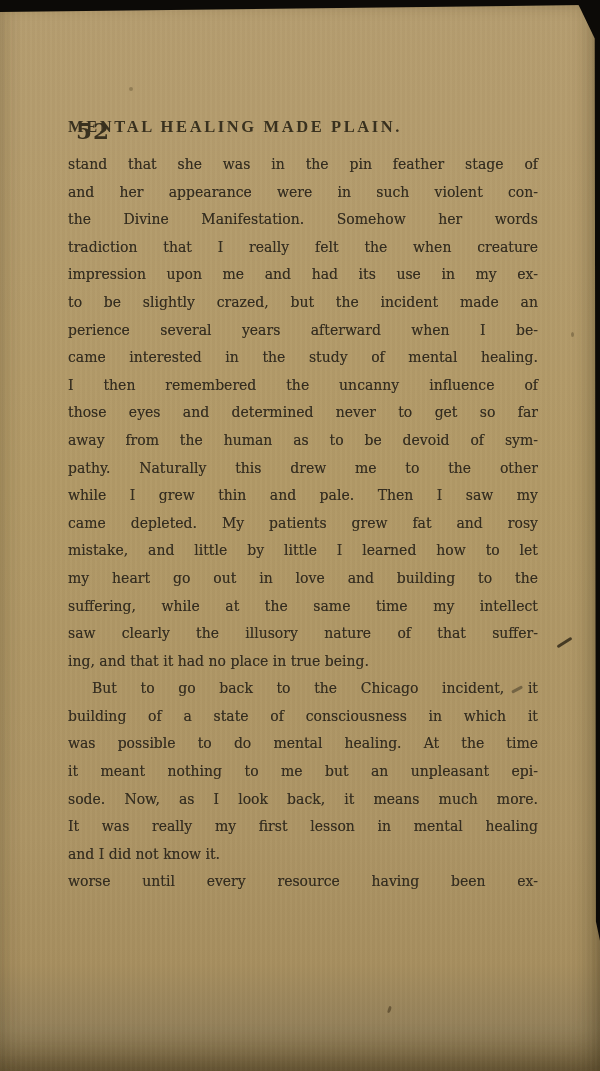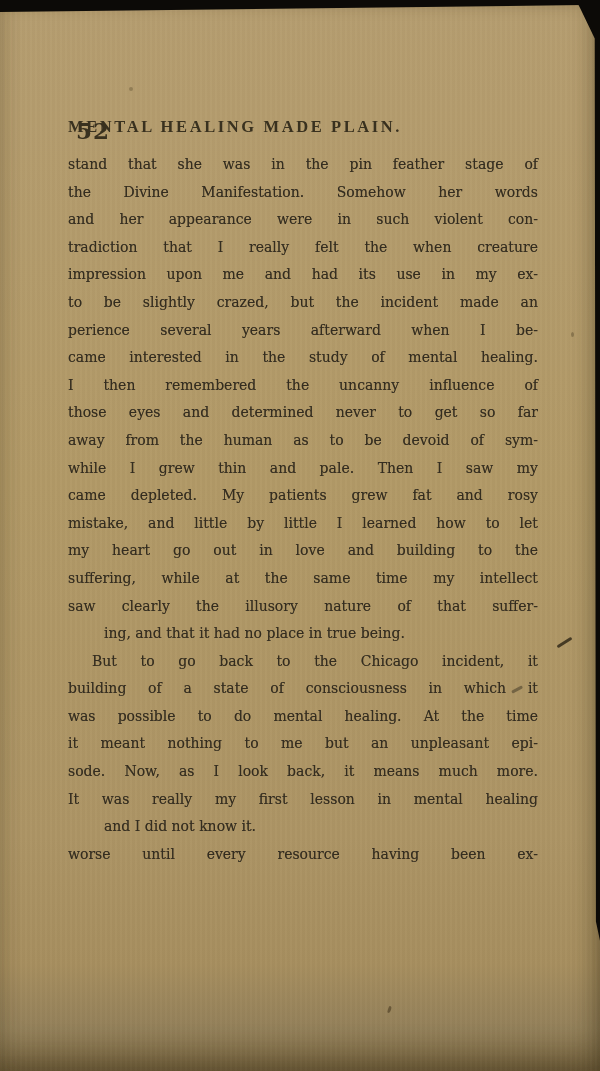--- a/index.html
+++ b/index.html
@@ -55,21 +55,21 @@
     font-size:14px;line-height:27.6px;color:#342d20;
     text-shadow:0 0 .5px rgba(52,45,32,.55);
   }
   .line{
     text-align:justify;
     text-align-last:justify;
     white-space:normal;
     height:27.6px;overflow:visible;
   }
   .line.indent{ text-indent:24px; }
-  .line.para-end{ text-align-last:left;margin-left:36px; }
+  .line.para-end{ text-align-last:left; }
   .pen-mark{ position:absolute;background:#4c4029;border-radius:2px; }
   .mark-slash-1{ left:556px;top:641px;width:17px;height:3px;
     transform:rotate(-32deg);background:#453a24; }
   .mark-slash-2{ left:511px;top:688px;width:12px;height:2.5px;
     transform:rotate(-28deg);background:#6a5c3e;opacity:.85; }
   .mark-tick-bottom{ left:388px;top:1006px;width:3px;height:7px;
     transform:rotate(18deg);background:#5c4c30;opacity:.8;border-radius:40% 60% 60% 40%; }
   .mark-speck-top{ left:129px;top:87px;width:4px;height:4px;border-radius:50%;
     background:#82704b;opacity:.7; }
   .mark-speck-mid{ left:571px;top:332px;width:3px;height:5px;border-radius:50%;
@@ -84,30 +84,31 @@
   <div class="edge-top"></div>
   <div class="edge-right"></div>
 
   <div class="header-row">
     <span class="page-number">52</span>
     <span class="running-title">MENTAL HEALING MADE PLAIN.</span>
   </div>
 
   <div class="body-text">
       <div class="line">stand that she was in the pin feather stage of</div>
+      <div class="line">and her appearance were in such violent con-</div>
       <div class="line">the Divine Manifestation.  Somehow her words</div>
-      <div class="line">and her appearance were in such violent con-</div>
       <div class="line">tradiction that I really felt the when creature</div>
       <div class="line">impression upon me and had its use in my ex-</div>
       <div class="line">to be slightly crazed, but the incident made an</div>
       <div class="line">perience several years afterward when I be-</div>
       <div class="line">came interested in the study of mental healing.</div>
       <div class="line">I then remembered the uncanny influence of</div>
       <div class="line">those eyes and determined never to get so far</div>
       <div class="line">away from the human as to be devoid of sym-</div>
+      <div class="line">pathy.  Naturally this drew me to the other</div>
       <div class="line">while I grew thin and pale.  Then I saw my</div>
       <div class="line">came depleted.  My patients grew fat and rosy</div>
       <div class="line">mistake, and little by little I learned how to let</div>
       <div class="line">my heart go out in love and building to the</div>
       <div class="line">suffering, while at the same time my intellect</div>
       <div class="line">saw clearly the illusory nature of that suffer-</div>
       <div class="line para-end">ing, and that it had no place in true being.</div>
       <div class="line indent">But to go back to the Chicago incident, it</div>
       <div class="line">building of a state of consciousness in which it</div>
       <div class="line">was possible to do mental healing.  At the time</div>

